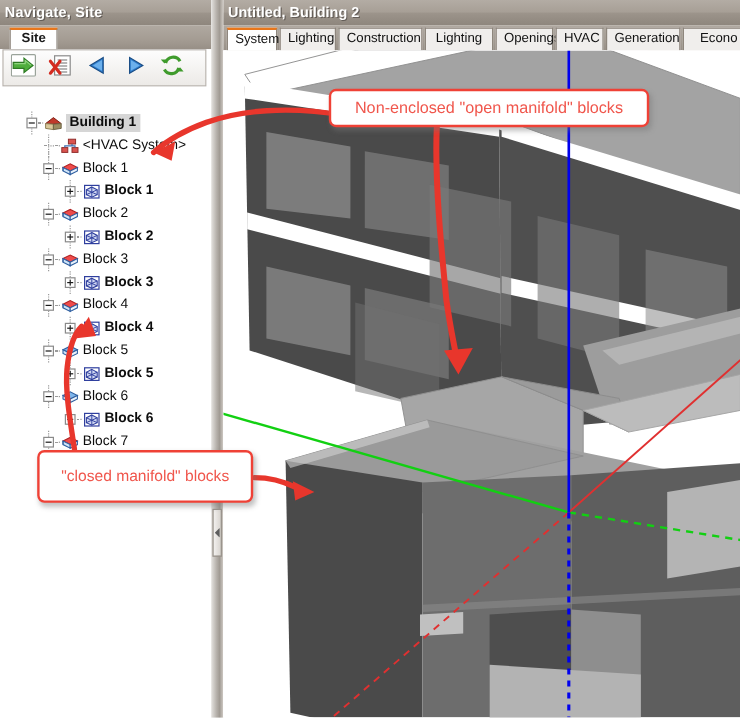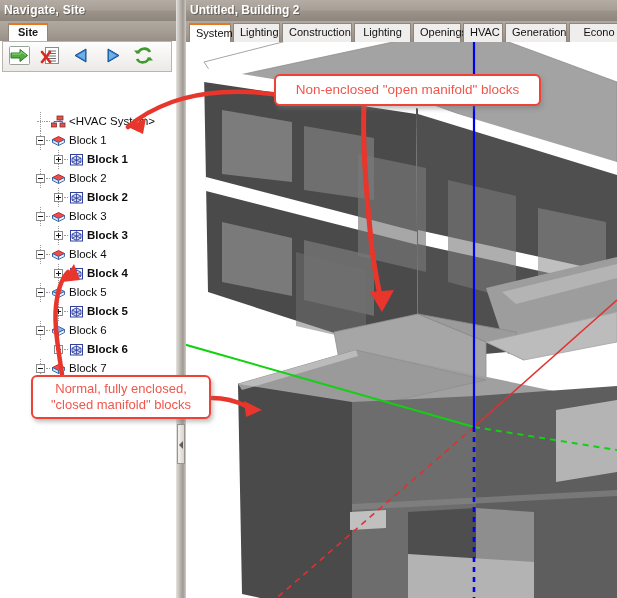--- a/index.html
+++ b/index.html
@@ -210,20 +210,32 @@
           <path d="M4 13 a6.5 6.5 0 0 0 12 -1.5" fill="none" stroke="#3f9b2c" stroke-width="2.6"></path>
           <path d="M14 14.5 l3 -3.5 l3 3.5 z" fill="#3f9b2c"></path>
           <path d="M17 6 a6.5 6.5 0 0 0 -12 1.5" fill="none" stroke="#3f9b2c" stroke-width="2.6"></path>
           <path d="M7 4.5 l-3 3.5 l-3 -3.5 z" fill="#3f9b2c"></path>
         </svg>
       </span>
     </div>
   </div>
 
   <div id="tree">
+      <div class="trow" style="top: 19px;">
+        <div class="expander" style="left: 22px;"></div>
+        <div class="dashv" style="left: 26px; top: 0px; height: 5px;"></div>
+        <div class="dashv" style="left: 26px; top: 14px; height: 5px;"></div>
+        <div class="dashh" style="left: 32px; top: 9px; width: 4px;"></div>
+        <span class="ico" style="left: 36px;"><svg width="17" height="15" viewBox="0 0 17 15">
+            <polygon points="2,8 8.5,3 15,8 8.5,8.5" fill="#c0392b" stroke="#7d2016" stroke-width="0.8"></polygon>
+            <polygon points="2,8 8.5,8.5 8.5,13 2,12" fill="#d9c89a" stroke="#8a7b52" stroke-width="0.8"></polygon>
+            <polygon points="15,8 8.5,8.5 8.5,13 15,12" fill="#9c8d62" stroke="#6d6144" stroke-width="0.8"></polygon>
+          </svg></span>
+        <span class="tlabel bold sel" style="left: 55px;">Building 1</span>
+      </div>
       <div class="trow" style="top: 38px;">
         <div class="dashh" style="left: 37px; top: 9px; width: 8px;"></div>
         <div class="dashv" style="left: 40px; top: 0px; height: 19px;"></div>
         <div class="dashv" style="left: 40px; top: 14px; height: 5px;"></div>
         <div class="dashh" style="left: 46px; top: 9px; width: 4px;"></div>
         <span class="ico" style="left: 50px;"><svg width="17" height="15" viewBox="0 0 17 15">
             <rect x="7" y="2" width="6" height="4" fill="#d9534f" stroke="#8d2b28" stroke-width="0.8"></rect>
             <rect x="1.5" y="9" width="5" height="4" fill="#d9534f" stroke="#8d2b28" stroke-width="0.8"></rect>
             <rect x="10" y="9" width="5" height="4" fill="#d9534f" stroke="#8d2b28" stroke-width="0.8"></rect>
             <path d="M10,6 L10,7.5 L4,7.5 L4,9 M10,7.5 L12.5,7.5 L12.5,9" fill="none" stroke="#3f6fb0" stroke-width="1"></path>
@@ -522,15 +534,14 @@
 
   <path d="M212,398 C228,398 238,402 246,406" stroke="#e8362c" stroke-width="4.5" fill="none" stroke-linecap="round"></path>
   <polygon points="262,410 244,401 246,417" fill="#e8362c"></polygon>
 </svg>
 
 <div class="callout" id="callout-open">
   <span>Non-enclosed "open manifold" blocks</span>
 </div>
 
 <div class="callout" id="callout-closed">
-  <span>Normal, fully enclosed,</span>
   <span>"closed manifold" blocks</span>
 </div>
 
 </body></html>

